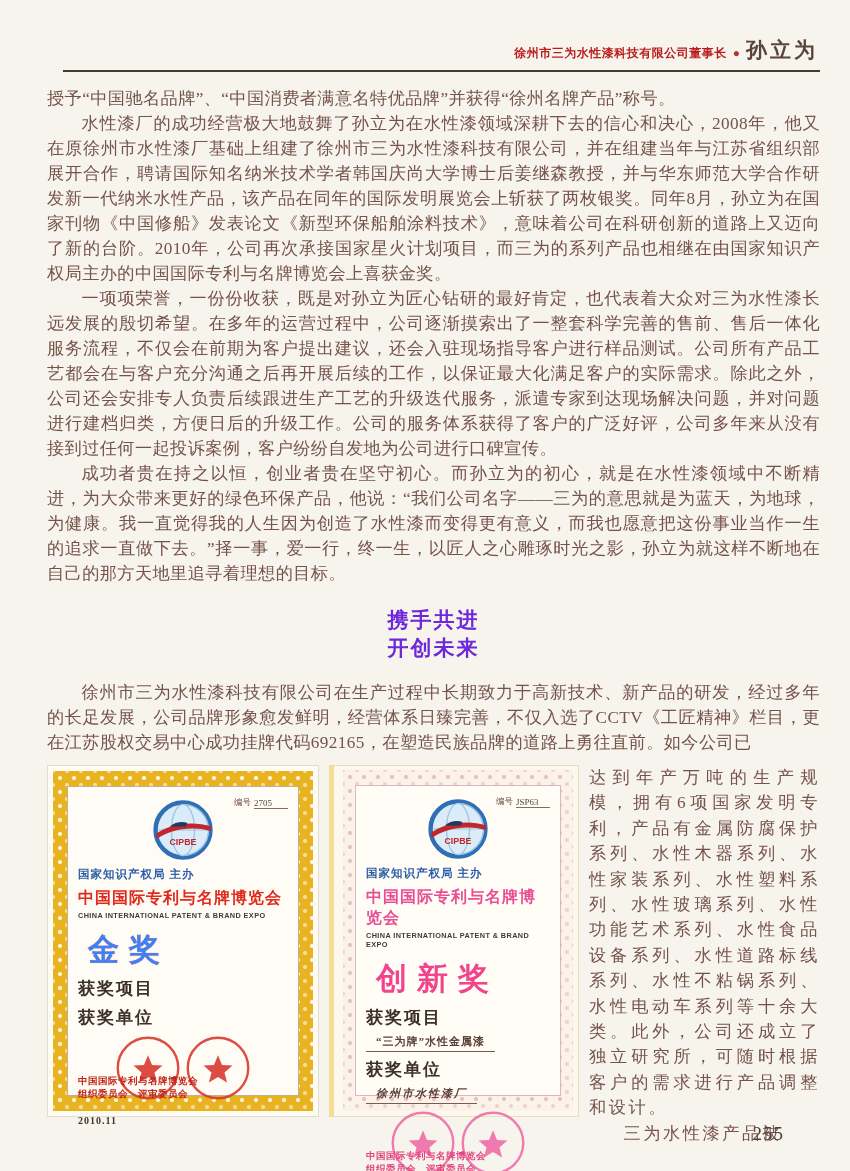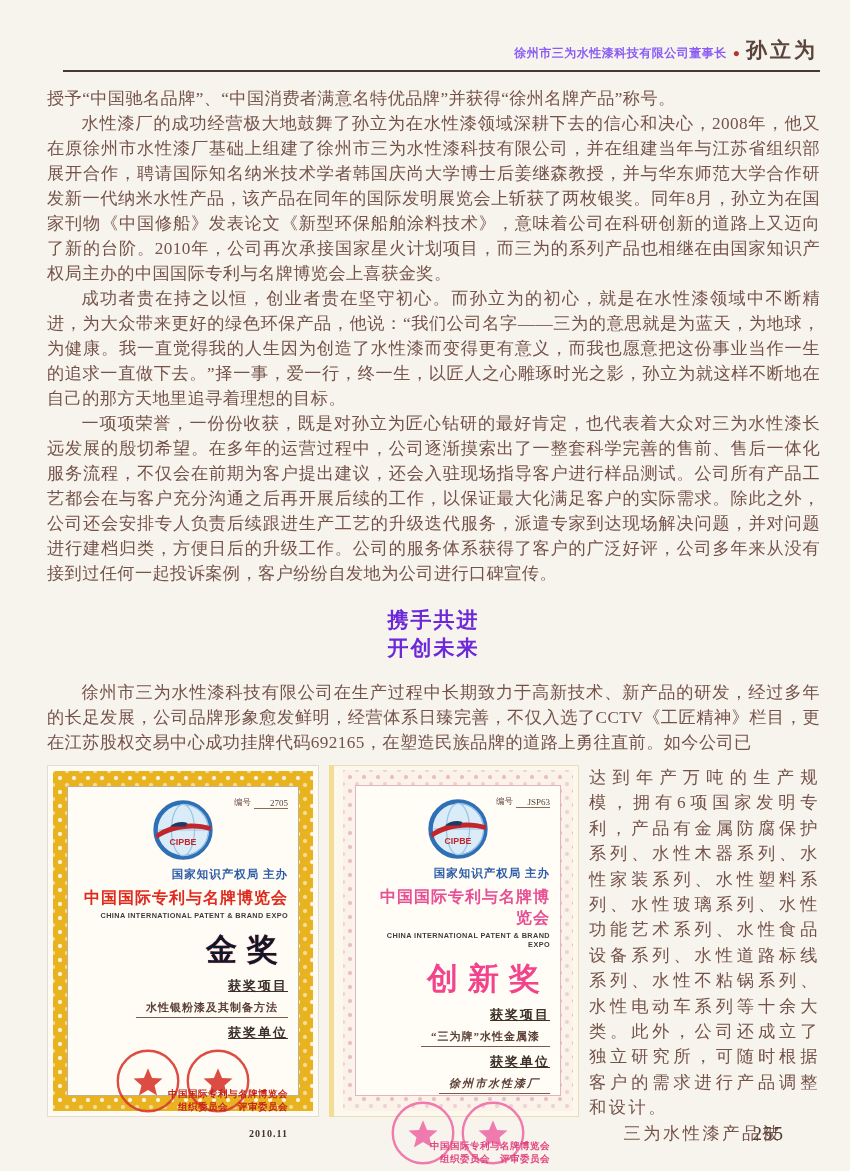--- a/index.html
+++ b/index.html
@@ -7,21 +7,21 @@
     width:850px;height:1171px;
     background:#f7f4ee;
     font-family:"Liberation Serif", serif;
     color:#75534a;
     position:relative;
     overflow:hidden;
   }
   .page{padding:36px 30px 0 47px;}
   
   .hdr{display:flex;justify-content:flex-end;align-items:baseline;gap:6px;padding-right:2px;}
-  .hdr-affil{font-size:12px;font-weight:bold;color:#8b5cf6;letter-spacing:.5px;}
+  .hdr-affil{font-size:12px;font-weight:bold;color:#b91c1c;letter-spacing:.5px;}
   .hdr-dot{color:#b3362a;font-size:12px;}
   .hdr-name{font-size:21px;font-weight:bold;color:#5a443c;letter-spacing:3px;text-align:center;}
   .hdr-rule{border:none;border-top:2px solid #463931;margin:6px 0 14px 16px;}
   
   .para{
     font-size:17.2px;line-height:25px;text-align:justify;margin:0;
     letter-spacing:.4px;
   }
   .indent{text-indent:2em;}
   .sect{
@@ -47,41 +47,41 @@
   .cert-pink .zone{
     height:100%;box-sizing:border-box;padding:15px 12px;
     background-color:#fbf3e9;
     background-image:
       radial-gradient(rgba(213,150,163,.55) 1.5px, rgba(255,255,255,0) 2.6px),
       radial-gradient(rgba(213,150,163,.35) 1.5px, rgba(255,255,255,0) 2.6px);
     background-size:14px 14px,14px 14px;background-position:0 0,7px 7px;
   }
   .cert-inner{
     height:100%;box-sizing:border-box;position:relative;
-    padding:8px 10px 6px 10px;text-align:right;
+    padding:8px 10px 6px 10px;text-align:left;
   }
   .cert-gold .cert-inner{background:#fefcf5;border:1px solid #c2b18f;}
   .cert-pink .cert-inner{background:#fffdf5;border:1px solid #e3b4be;}
   .serial{
     position:absolute;top:10px;right:10px;font-size:8.5px;color:#6a4a40;
     display:flex;align-items:flex-end;gap:3px;
   }
   .serial .num{border-bottom:1px solid #8a6a58;min-width:34px;font-size:9px;color:#55443c;}
   .logo-wrap{margin:4px auto 2px auto;width:62px;}
   .organizer{font-size:11.5px;font-weight:bold;letter-spacing:1px;}
   .cert-gold .organizer{color:#2d5da8;}
   .cert-pink .organizer{color:#2d5da8;}
   .expo-cn{font-size:16px;font-weight:bold;letter-spacing:1px;margin-top:6px;font-family:"Liberation Sans", sans-serif;}
   .cert-gold .expo-cn{color:#e02a1e;}
   .cert-pink .expo-cn{color:#e84f95;}
   .expo-en{font-size:7.3px;font-weight:bold;color:#3c3c3c;letter-spacing:.4px;margin-top:2px;font-family:"Liberation Sans", sans-serif;}
   .award{font-size:31px;font-weight:bold;letter-spacing:10px;margin:9px 0 4px 10px;font-family:"Liberation Sans", sans-serif;}
-  .cert-gold .award{color:#0f172a;text-shadow:0 0 1px #f66;}
+  .cert-gold .award{color:#3b82f6;text-shadow:0 0 1px #f66;}
   .cert-pink .award{color:#f2448c;}
-  .field-label{font-size:13px;font-weight:bold;color:#3d3028;letter-spacing:2px;margin-top:6px;text-decoration:underline;}
+  .field-label{font-size:17px;font-weight:bold;color:#3d3028;letter-spacing:2px;margin-top:6px;}
   .field-value{
     display:inline-block;font-size:11px;color:#5c4038;margin-top:5px;
     border-bottom:1px solid #7a5a48;padding:0 10px 2px 10px;letter-spacing:1px;font-weight:bold;
   }
   .field-value.script{font-style:italic;font-weight:bold;letter-spacing:2px;}
   .seal-area{position:relative;margin-top:6px;height:78px;}
   .seals{display:flex;justify-content:center;gap:4px;}
   .seal{opacity:.9;}
   .cert-gold .seal{color:#d93a30;}
   .cert-pink .seal{color:#ef6ea8;}
@@ -107,22 +107,22 @@
 
   <div class="hdr">
     <span class="hdr-affil">徐州市三为水性漆科技有限公司董事长</span>
     <span class="hdr-dot">●</span>
     <span class="hdr-name">孙立为</span>
   </div>
   <hr class="hdr-rule">
 
   <p class="para">授予“中国驰名品牌”、“中国消费者满意名特优品牌”并获得“徐州名牌产品”称号。</p>
   <p class="para indent">水性漆厂的成功经营极大地鼓舞了孙立为在水性漆领域深耕下去的信心和决心，2008年，他又在原徐州市水性漆厂基础上组建了徐州市三为水性漆科技有限公司，并在组建当年与江苏省组织部展开合作，聘请国际知名纳米技术学者韩国庆尚大学博士后姜继森教授，并与华东师范大学合作研发新一代纳米水性产品，该产品在同年的国际发明展览会上斩获了两枚银奖。同年8月，孙立为在国家刊物《中国修船》发表论文《新型环保船舶涂料技术》，意味着公司在科研创新的道路上又迈向了新的台阶。2010年，公司再次承接国家星火计划项目，而三为的系列产品也相继在由国家知识产权局主办的中国国际专利与名牌博览会上喜获金奖。</p>
+  <p class="para indent">一项项荣誉，一份份收获，既是对孙立为匠心钻研的最好肯定，也代表着大众对三为水性漆长远发展的殷切希望。在多年的运营过程中，公司逐渐摸索出了一整套科学完善的售前、售后一体化服务流程，不仅会在前期为客户提出建议，还会入驻现场指导客户进行样品测试。公司所有产品工艺都会在与客户充分沟通之后再开展后续的工作，以保证最大化满足客户的实际需求。除此之外，公司还会安排专人负责后续跟进生产工艺的升级迭代服务，派遣专家到达现场解决问题，并对问题进行建档归类，方便日后的升级工作。公司的服务体系获得了客户的广泛好评，公司多年来从没有接到过任何一起投诉案例，客户纷纷自发地为公司进行口碑宣传。</p>
   <p class="para indent">成功者贵在持之以恒，创业者贵在坚守初心。而孙立为的初心，就是在水性漆领域中不断精进，为大众带来更好的绿色环保产品，他说：“我们公司名字——三为的意思就是为蓝天，为地球，为健康。我一直觉得我的人生因为创造了水性漆而变得更有意义，而我也愿意把这份事业当作一生的追求一直做下去。”择一事，爱一行，终一生，以匠人之心雕琢时光之影，孙立为就这样不断地在自己的那方天地里追寻着理想的目标。</p>
-  <p class="para indent">一项项荣誉，一份份收获，既是对孙立为匠心钻研的最好肯定，也代表着大众对三为水性漆长远发展的殷切希望。在多年的运营过程中，公司逐渐摸索出了一整套科学完善的售前、售后一体化服务流程，不仅会在前期为客户提出建议，还会入驻现场指导客户进行样品测试。公司所有产品工艺都会在与客户充分沟通之后再开展后续的工作，以保证最大化满足客户的实际需求。除此之外，公司还会安排专人负责后续跟进生产工艺的升级迭代服务，派遣专家到达现场解决问题，并对问题进行建档归类，方便日后的升级工作。公司的服务体系获得了客户的广泛好评，公司多年来从没有接到过任何一起投诉案例，客户纷纷自发地为公司进行口碑宣传。</p>
 
   <div class="sect">
     <div>携手共进</div>
     <div>开创未来</div>
   </div>
 
   <p class="para indent">徐州市三为水性漆科技有限公司在生产过程中长期致力于高新技术、新产品的研发，经过多年的长足发展，公司品牌形象愈发鲜明，经营体系日臻完善，不仅入选了CCTV《工匠精神》栏目，更在江苏股权交易中心成功挂牌代码692165，在塑造民族品牌的道路上勇往直前。如今公司已</p>
 
   <div class="bottom-row">
 
@@ -141,21 +141,20 @@
               <path d="M4,40 C18,28 46,24 67,31 L66,36 C46,30 20,34 6,45 Z" fill="#c2252b"></path>
               <path d="M20,31 C26,26 34,25 40,27 L38,31 Z" fill="#1d3a63"></path>
               <text x="35" y="52" text-anchor="middle" font-size="10" font-weight="bold" fill="#c2252b" font-family="Liberation Sans, sans-serif">CIPBE</text>
             </svg>
           </div>
           <div class="organizer">国家知识产权局 主办</div>
           <div class="expo-cn">中国国际专利与名牌博览会</div>
           <div class="expo-en">CHINA INTERNATIONAL PATENT &amp; BRAND EXPO</div>
           <div class="award">金奖</div>
           <div class="field-label">获奖项目</div>
-          <div><span class="field-value">水性银粉漆及其制备方法</span></div>
           <div class="field-label">获奖单位</div>
           <div class="seal-area">
             <div class="seals">
               <svg class="seal" width="66" height="66" viewBox="0 0 72 72">
                 <circle cx="36" cy="36" r="33" fill="none" stroke="currentColor" stroke-width="2.6"></circle>
                 <polygon points="36,22 40.4,32.6 51.8,33.4 43.1,40.8 45.9,51.9 36,45.8 26.1,51.9 28.9,40.8 20.2,33.4 31.6,32.6" fill="currentColor"></polygon>
               </svg>
               <svg class="seal" width="66" height="66" viewBox="0 0 72 72">
                 <circle cx="36" cy="36" r="33" fill="none" stroke="currentColor" stroke-width="2.6"></circle>
                 <polygon points="36,22 40.4,32.6 51.8,33.4 43.1,40.8 45.9,51.9 36,45.8 26.1,51.9 28.9,40.8 20.2,33.4 31.6,32.6" fill="currentColor"></polygon>

